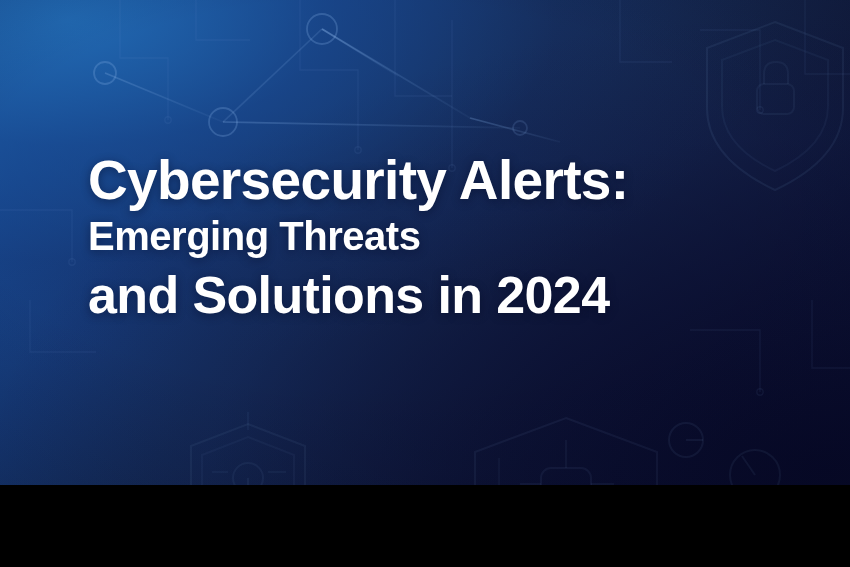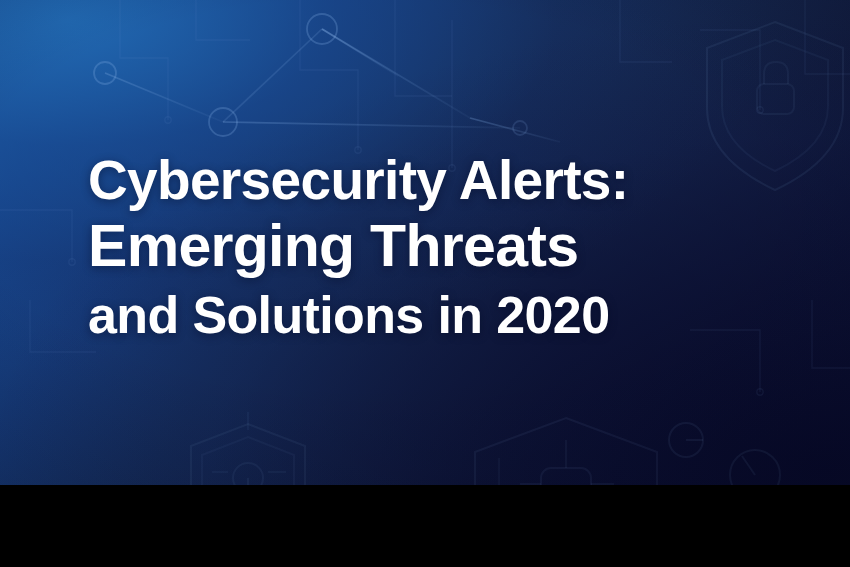--- a/index.html
+++ b/index.html
@@ -38,21 +38,21 @@
     width: 720px;
   }
   .title-line {
     color: #ffffff;
     font-weight: 700;
     letter-spacing: -0.012em;
     white-space: nowrap;
     text-shadow: 0 2px 10px rgba(4,8,34,0.45);
   }
   .line-1 { font-size: 55px; line-height: 1.04; }
-  .line-2 { font-size: 59px; line-height: 1.06; margin-top: 6px; }
+  .line-2 { font-size: 40px; line-height: 1.06; margin-top: 6px; }
   .line-3 { font-size: 52px; line-height: 1.06; margin-top: 10px; }
 </style>
 </head>
 <body>
 
 <div id="poster">
 
   <svg id="decor" viewBox="0 0 850 567" width="850" height="567" aria-hidden="true">
 
     <defs>
@@ -135,16 +135,16 @@
       <path d="M742 456 L755 475"></path>
       <path d="M700 520 Q716 540 700 560" stroke-opacity="0.05"></path>
     </g>
   </svg>
 
   <div id="vignette"></div>
 
   <div id="title-block">
     <div class="title-line line-1">Cybersecurity Alerts:</div>
     <div class="title-line line-2">Emerging Threats</div>
-    <div class="title-line line-3">and Solutions in 2020</div>
+    <div class="title-line line-3">and Solutions in 2024</div>
   </div>
 
 </div>
 
 </body></html>

